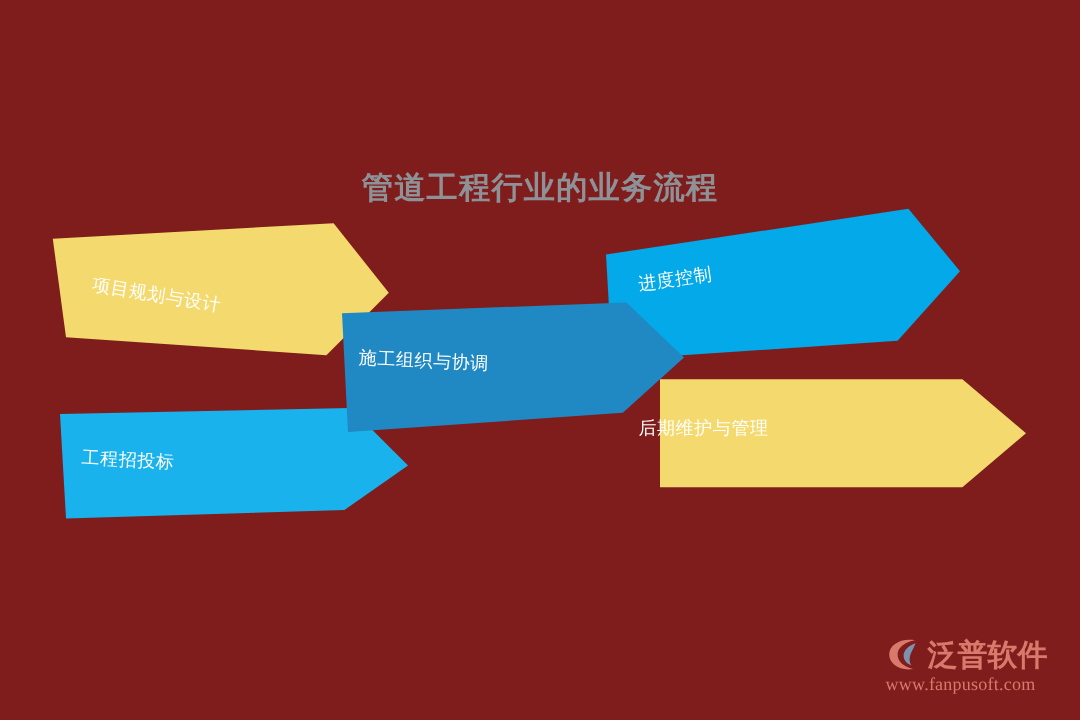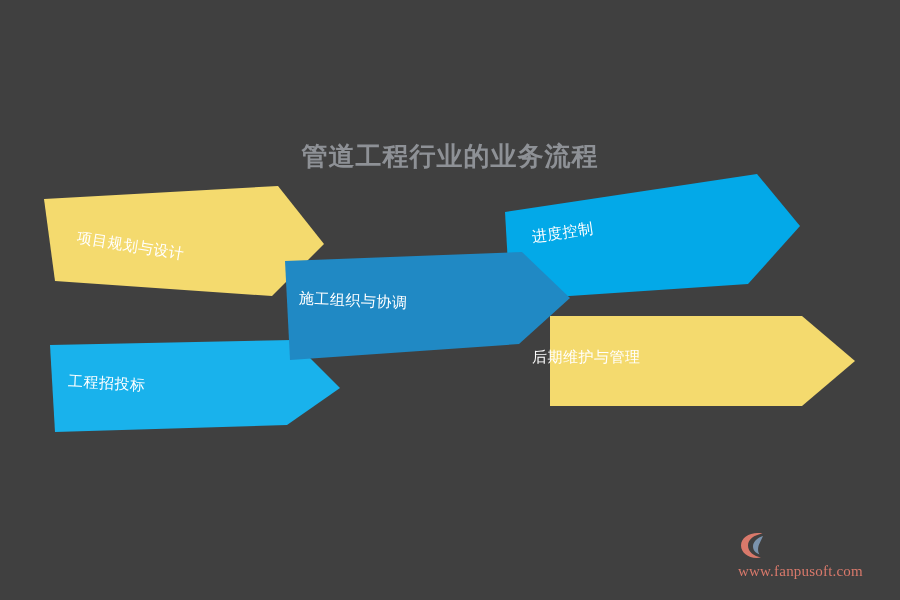--- a/index.html
+++ b/index.html
@@ -7,21 +7,21 @@
     padding: 0;
     background: #ffffff;
   }
   body {
     font-family: "Liberation Sans", "DejaVu Sans", sans-serif;
   }
   #canvas {
     position: relative;
     width: 900px;
     height: 600px;
-    background: #404040;
+    background: #7f1d1d;
     overflow: hidden;
   }
   #diagram-title {
     position: absolute;
     left: 0;
     top: 139px;
     width: 900px;
     text-align: center;
     font-size: 26px;
     font-weight: bold;
@@ -202,17 +202,18 @@
     </svg>
     <span class="stage-label">后期维护与管理</span>
   </div>
 
   <div id="brand-logo">
     <div id="brand-row">
       <svg id="brand-mark" viewBox="0 0 30 30">
         <path d="M24.5 3.5 C13 1.5 3 7 3 15.5 C3 23.5 12 29.5 23 27.5 C16 26 10 22 10 15.5 C10 9.5 16 5 24.5 3.5 Z" fill="#d9796b"></path>
         <path d="M25 6 C19 8 15 12 15 16.5 C15 20 17.5 23 21.5 24.5 C19.5 21.5 19.5 17 22 12.5 C23 10.5 24 8 25 6 Z" fill="#7b93ad"></path>
       </svg>
+      <span id="brand-name">泛普软件</span>
     </div>
     <div id="brand-url">www.fanpusoft.com</div>
   </div>
 
 </div>
 
 </body></html>

